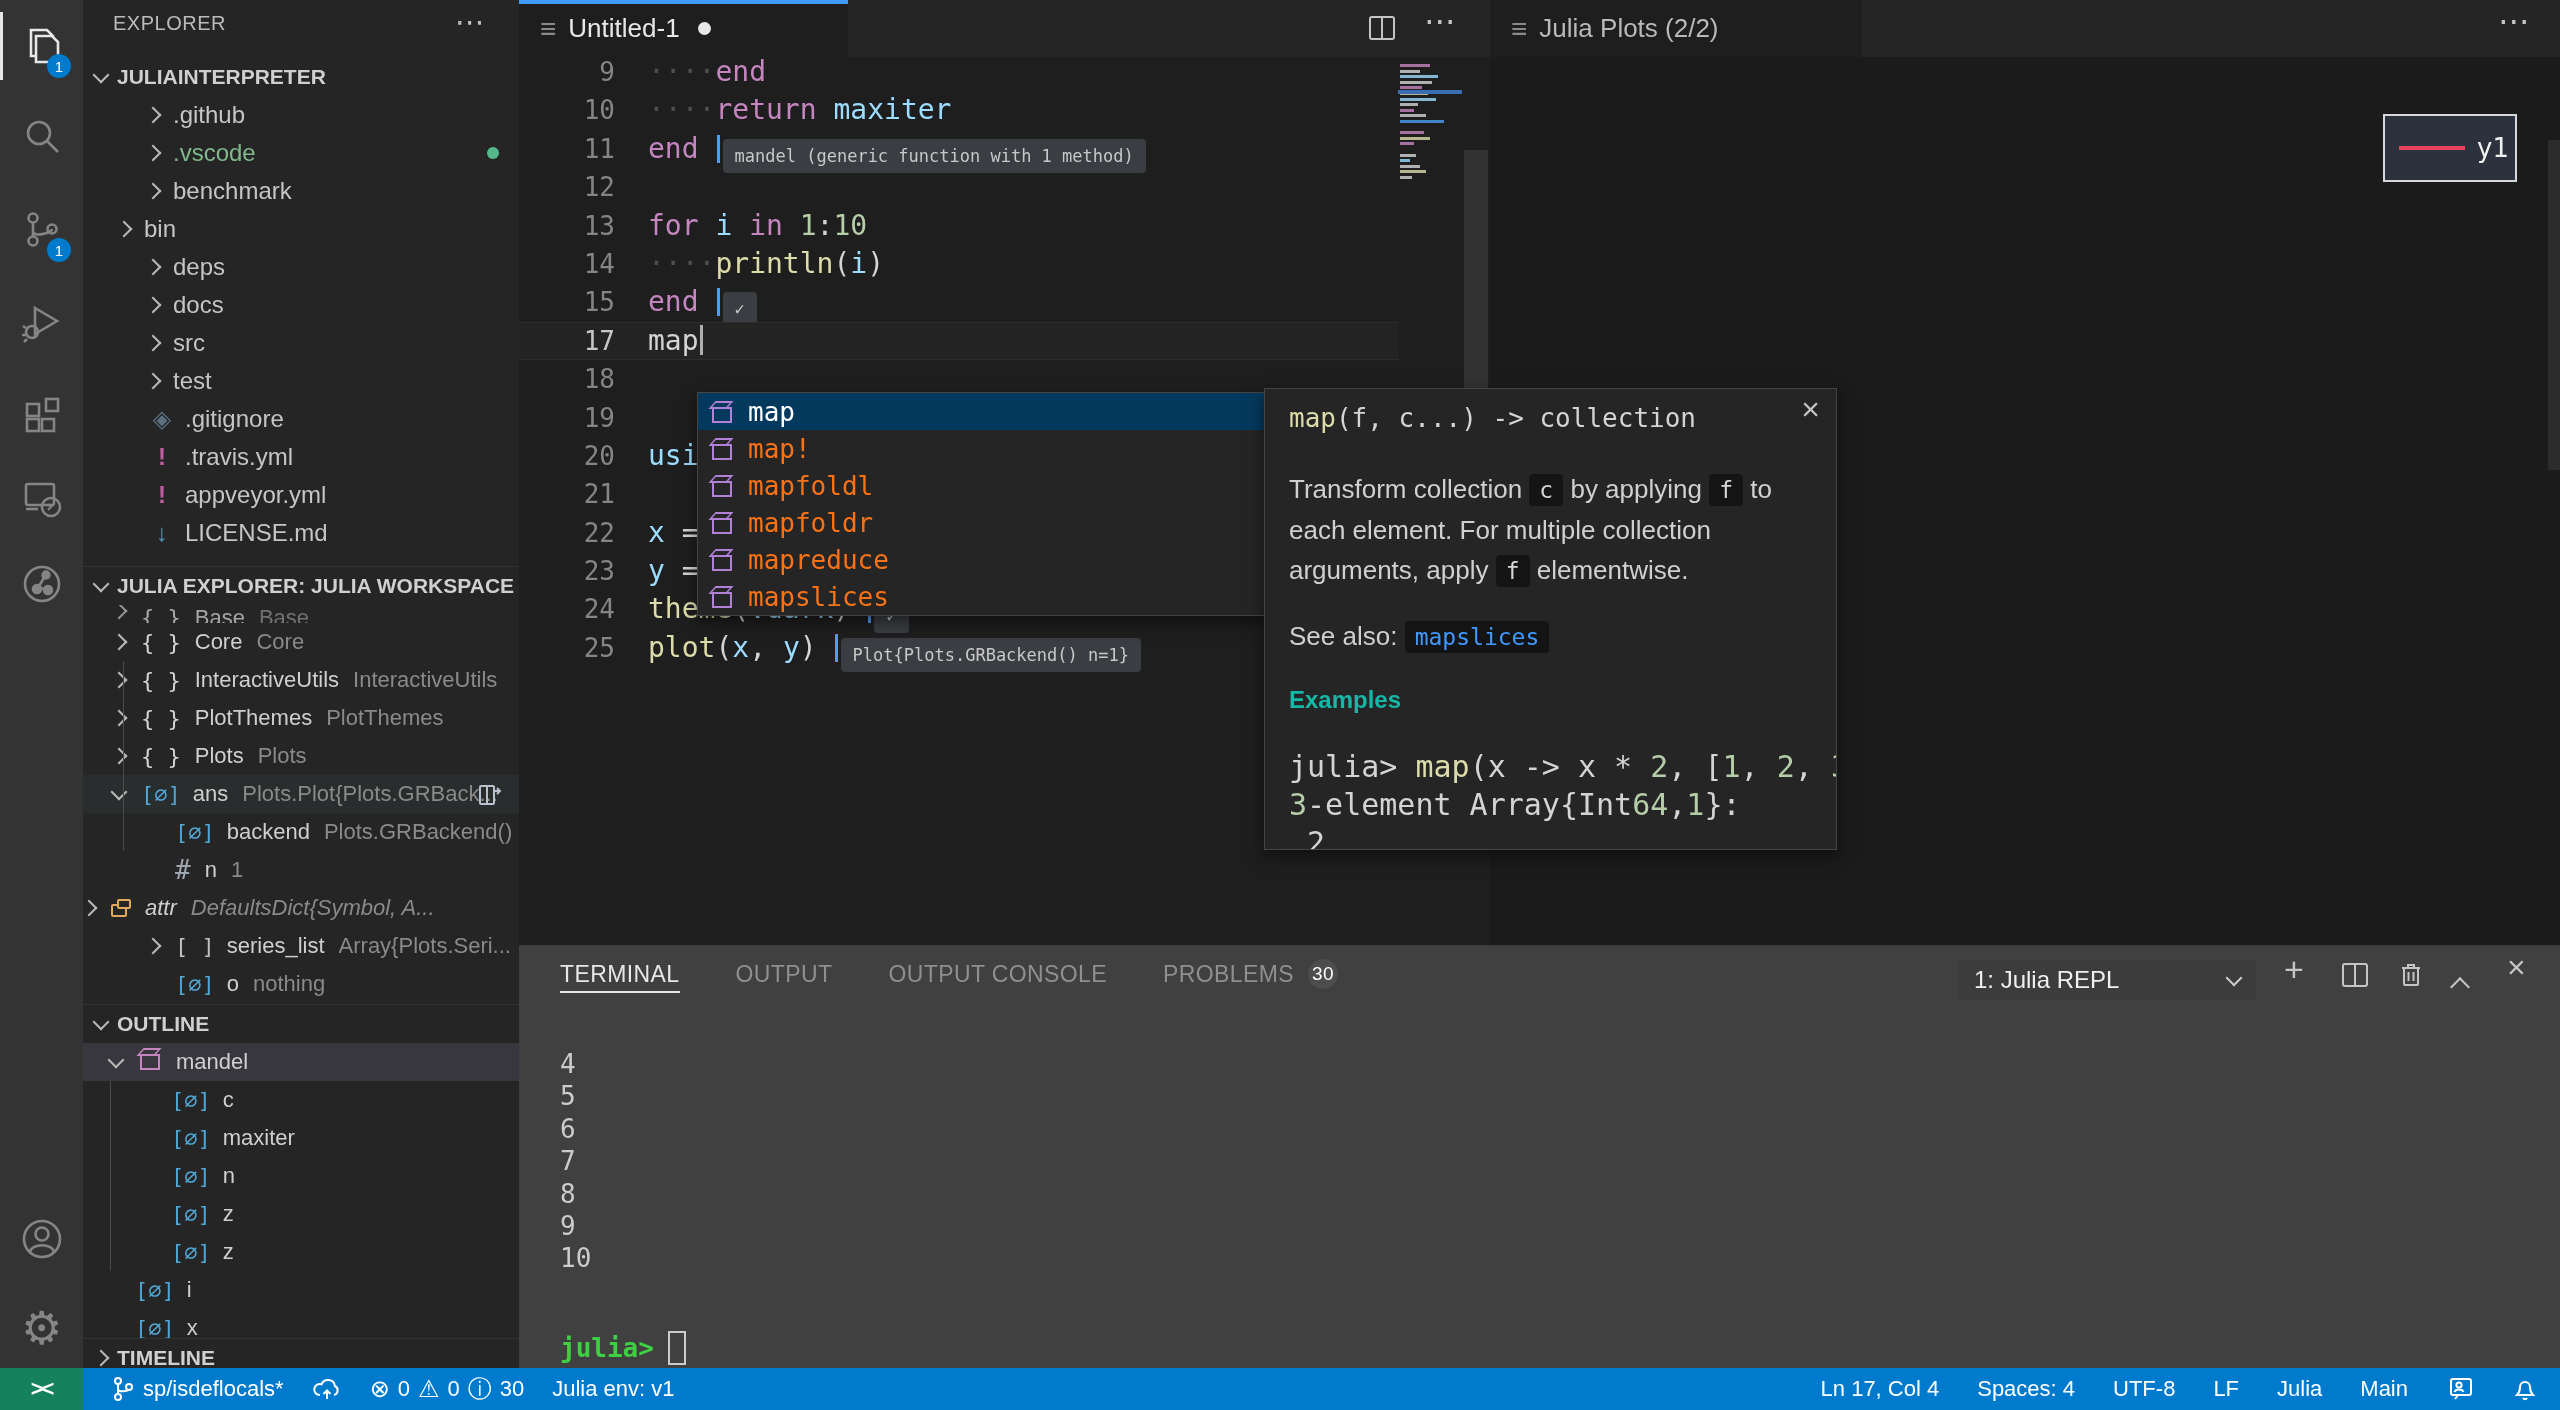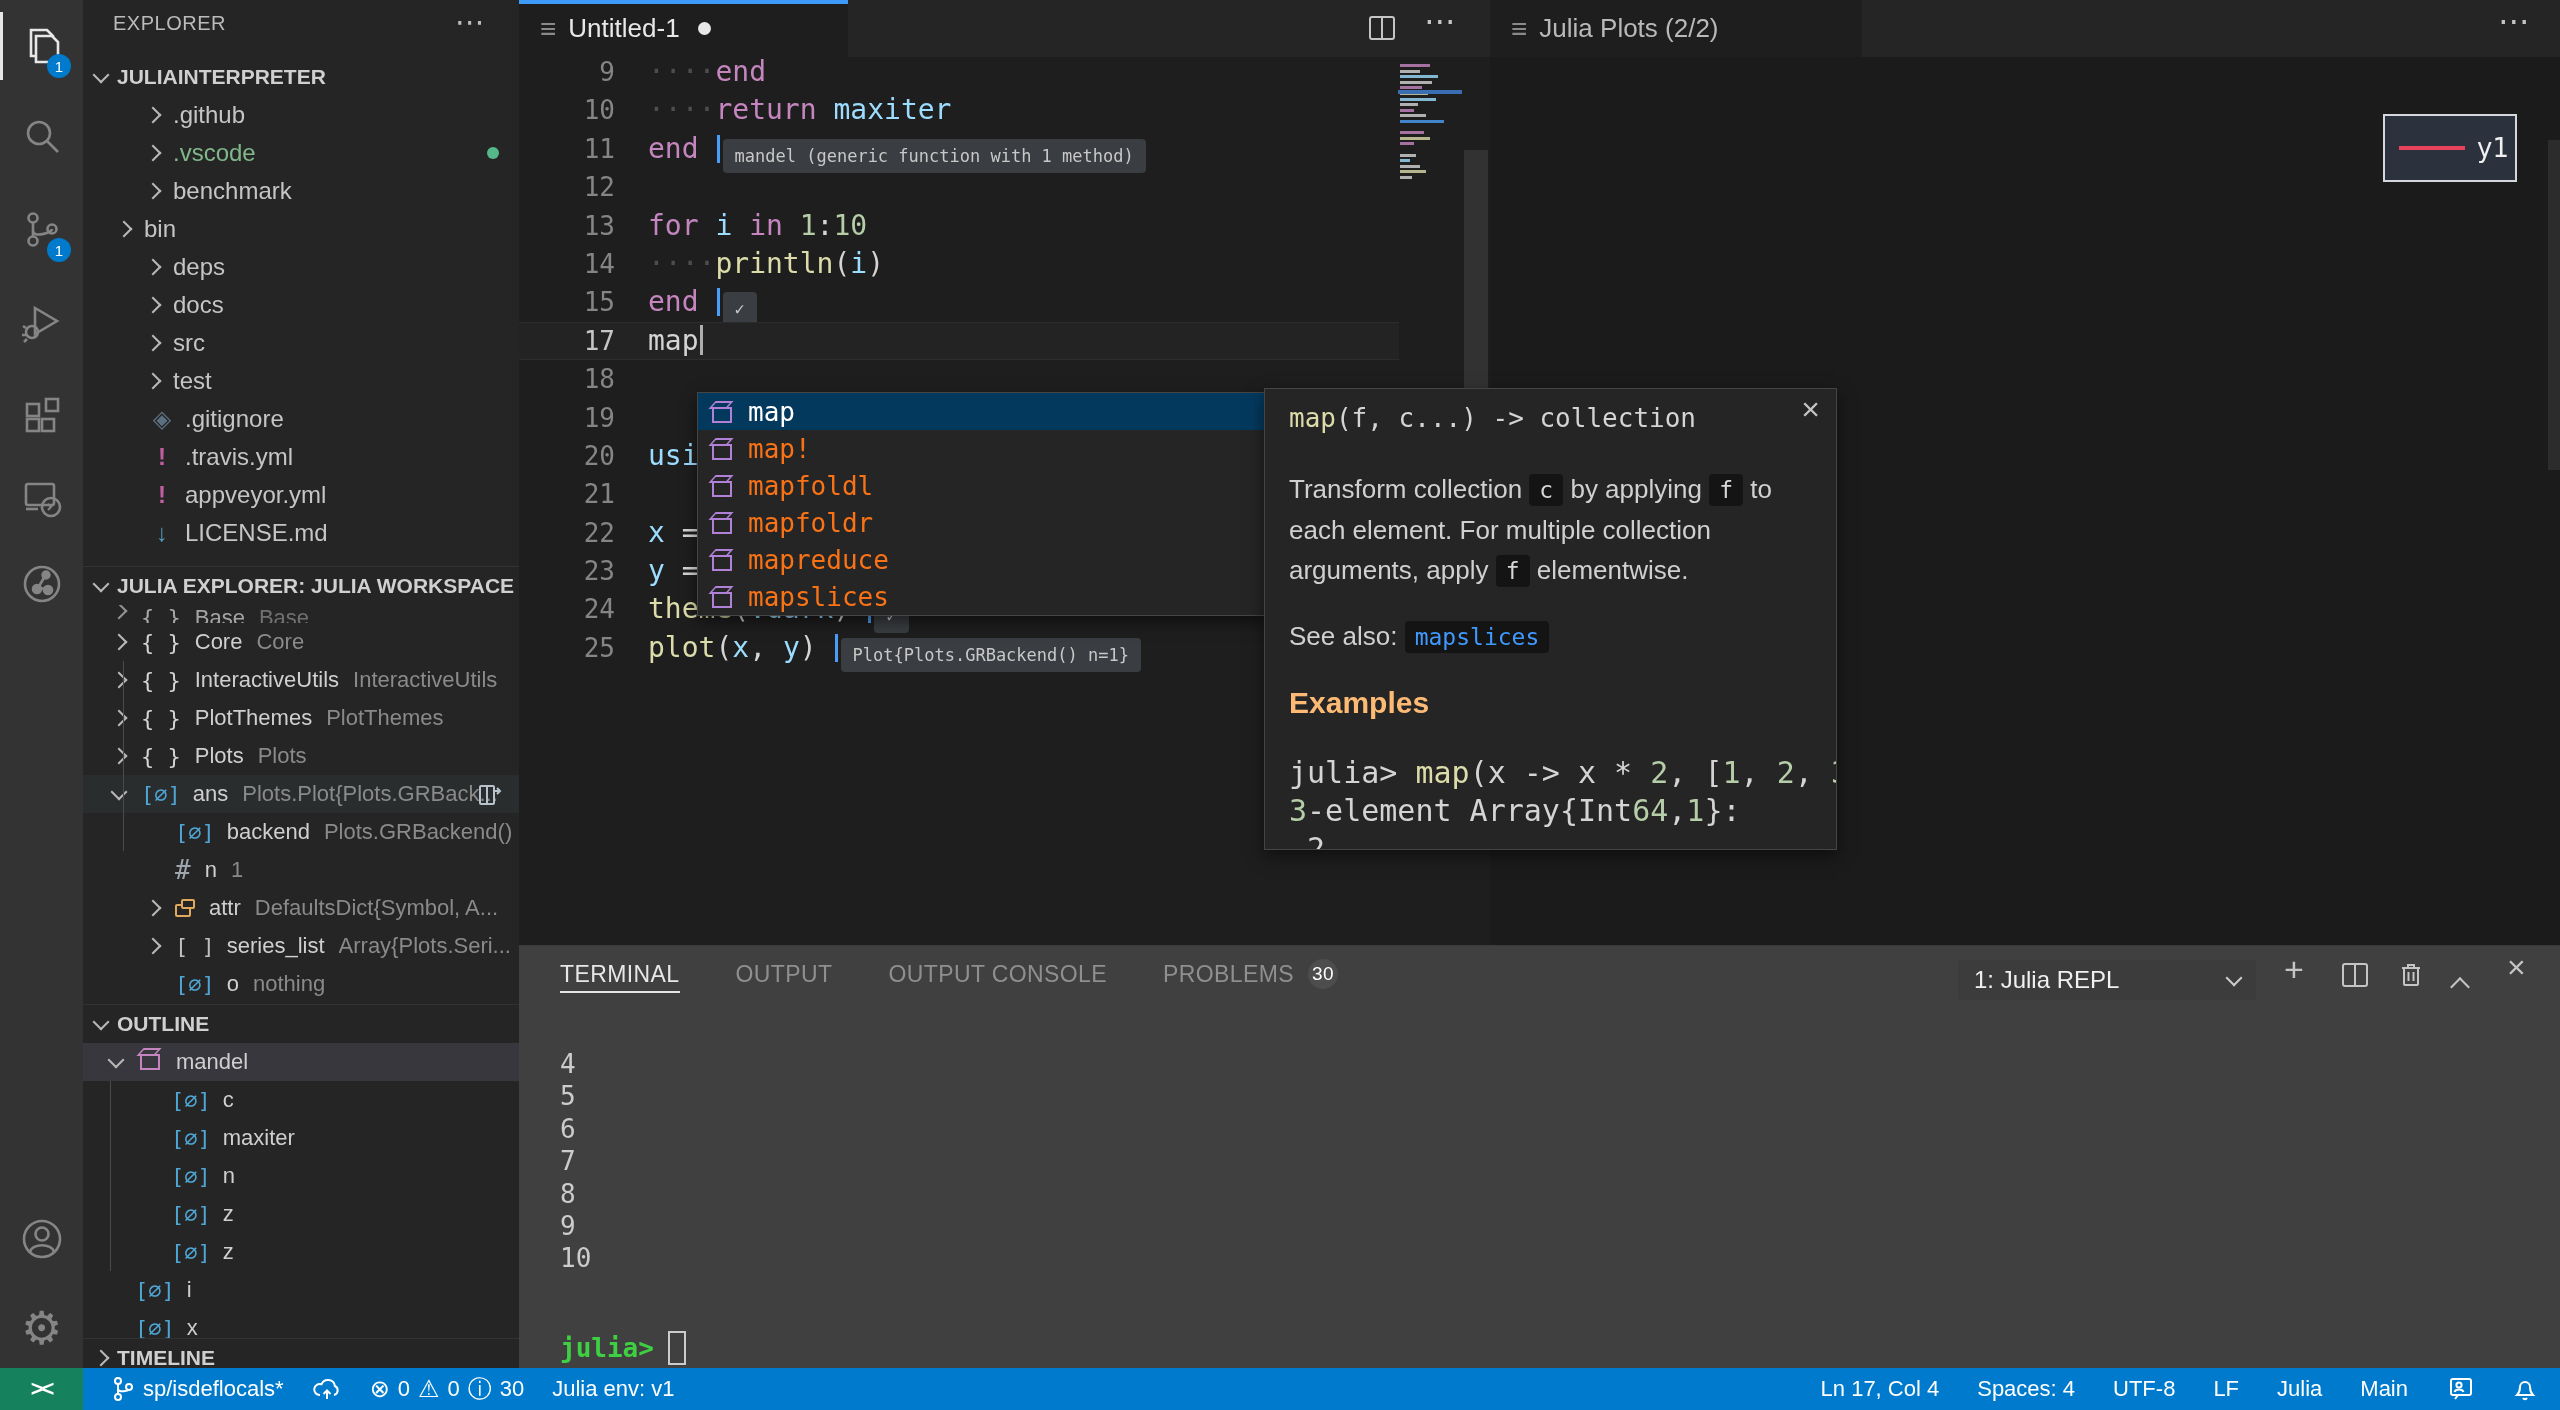--- a/index.html
+++ b/index.html
@@ -83,21 +83,21 @@
 
   
   #docpop{position:absolute;left:1264px;top:388px;width:573px;height:462px;background:#252526;border:1px solid #454545;z-index:41;
           box-shadow:0 6px 16px rgba(0,0,0,.5);overflow:hidden;padding:14px 24px;box-sizing:border-box;}
   #doc-sig{font-family:"DejaVu Sans Mono",monospace;font-size:26px;color:#d4d4d4;}
   #doc-close{position:absolute;top:2px;right:16px;font-size:32px;color:#c5c5c5;}
   #doc-desc{margin-top:36px;font-size:26px;line-height:40px;color:#d0d0d0;width:520px;}
   .chip{font-family:"DejaVu Sans Mono",monospace;font-size:23px;background:#141414;border-radius:4px;padding:3px 10px;color:#d7d7d7;}
   .chip.link{color:#4099ff;}
   #doc-seealso{margin-top:30px;font-size:26px;color:#d0d0d0;}
-  #doc-examples{margin-top:34px;font-size:30px;font-weight:bold;color:#fdba74;}
+  #doc-examples{margin-top:34px;font-size:24px;font-weight:bold;color:#14b8a6;}
   #doc-code{margin-top:34px;font-family:"DejaVu Sans Mono",monospace;font-size:30px;line-height:38px;color:#d4d4d4;white-space:pre;}
 
   
   #panel{position:absolute;left:519px;top:945px;width:2041px;height:423px;background:#404040;border-top:1px solid #3a3a3a;}
   #panel-tabs{position:absolute;left:41px;top:0;height:56px;display:flex;align-items:center;gap:56px;}
   .ptab{font-size:23px;letter-spacing:.4px;color:#8f8f8f;display:flex;align-items:center;height:56px;position:relative;}
   .ptab.active{color:#e7e7e7;}
   .ptab.active::after{content:"";position:absolute;left:0;right:0;bottom:9px;height:2px;background:#e7e7e7;}
   .pbadge{margin-left:14px;width:30px;height:30px;border-radius:15px;background:#4d4d4d;color:#fff;font-size:19px;display:flex;align-items:center;justify-content:center;}
   #term-dd{position:absolute;left:1439px;top:14px;width:298px;height:40px;background:#3c3c3c;border-radius:3px;display:flex;align-items:center;color:#f0f0f0;font-size:24px;}
@@ -321,21 +321,21 @@
           <div class="trow" style="position: relative; padding-left: 92px;">
             <span class="mono" style="color: rgb(79, 166, 213); font-size: 22px; margin-right: 12px;">[∅]</span>
             <span class="wsname">backend</span>
             <span class="wsdetail nowrap">Plots.GRBackend()</span>
           </div>
           <div class="trow" style="position: relative; padding-left: 92px;">
             <span class="mono" style="color: rgb(157, 165, 173); font-size: 26px; margin-right: 14px;">#</span>
             <span class="wsname">n</span>
             <span class="wsdetail nowrap">1</span>
           </div>
-          <div class="trow" style="position: relative; padding-left: 64px;">
+          <div class="trow" style="position: relative;  font-style: italic;">
             <span class="chev r" style="margin-right: 16px;"></span>
             <span class="dicticon" style="margin-right: 12px;"></span>
             <span class="wsname">attr</span>
             <span class="wsdetail nowrap">DefaultsDict{Symbol, A...</span>
           </div>
           <div class="trow" style="position: relative; padding-left: 64px;">
             <span class="chev r" style="margin-right: 16px;"></span>
             <span class="mono" style="color: rgb(192, 192, 192); font-size: 22px; margin-right: 12px;">[ ]</span>
             <span class="wsname">series_list</span>
             <span class="wsdetail nowrap">Array{Plots.Seri...</span>

